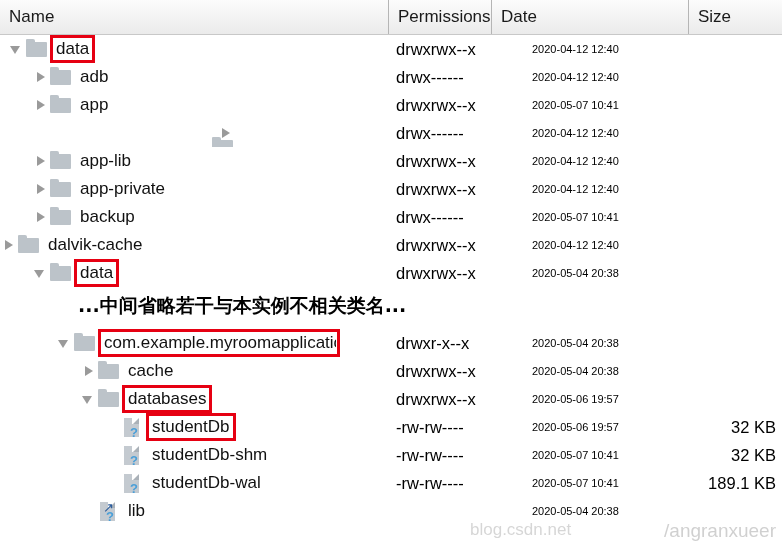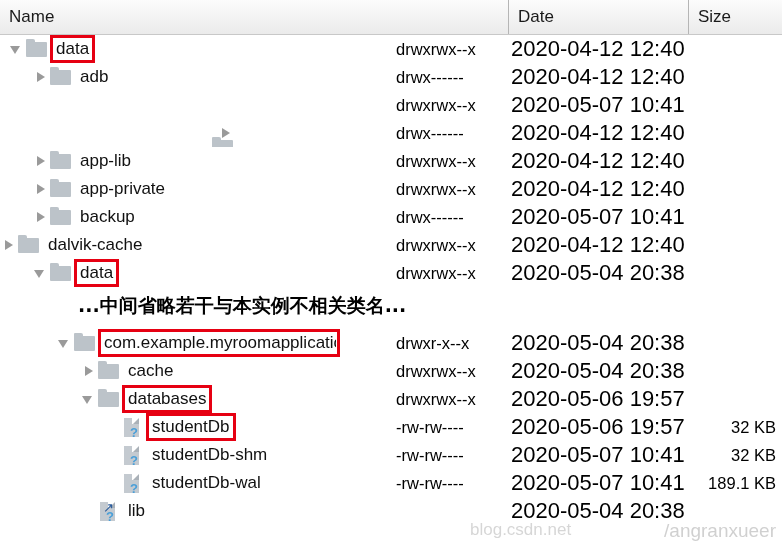--- a/index.html
+++ b/index.html
@@ -74,26 +74,26 @@
     left: 396px;
     top: 0;
     width: 110px;
     height: 28px;
     line-height: 28px;
     font-size: 16.5px;
     white-space: nowrap;
   }
   .cell-date {
     position: absolute;
-    left: 511px;
+    left: 532px;
     top: 0;
     width: 170px;
     height: 28px;
     line-height: 28px;
-    font-size: 22px;
+    font-size: 11px;
     white-space: nowrap;
   }
   .cell-size {
     position: absolute;
     left: 688px;
     top: 0;
     width: 88px;
     height: 28px;
     line-height: 28px;
     font-size: 16.5px;
@@ -253,21 +253,22 @@
     pointer-events: none;
   }
 </style>
 </head>
 <body>
 
 <div id="viewer">
 
   <div class="header-row">
     <div class="hcell" style="left:0px; width:388px;">Name</div>
-    <div class="hcell divided" style="left:508px; width:180px;">Date</div>
+    <div class="hcell divided" style="left:388px; width:120px;">Permissions</div>
+    <div class="hcell divided" style="left:491px; width:180px;">Date</div>
     <div class="hcell divided" style="left:688px; width:88px;">Size</div>
   </div>
 
   <div class="tree" id="tree">
       <div class="row">
         <div class="cell-name" style="padding-left: 8px;">
           <span class="twisty expanded"></span>
           <span class="icon">
             <span class="folder-ico"></span>
           </span>
@@ -283,20 +284,27 @@
           <span class="icon">
             <span class="folder-ico"></span>
           </span>
           <span class="label">adb</span>
         </div>
         <div class="cell-perm">drwx------</div>
         <div class="cell-date">2020-04-12 12:40</div>
         <div class="cell-size"></div>
       </div>
       <div class="row">
+        <div class="cell-name" style="padding-left: 32px;">
+          <span class="twisty collapsed"></span>
+          <span class="icon">
+            <span class="folder-ico"></span>
+          </span>
+          <span class="label">app</span>
+        </div>
         <div class="cell-perm">drwxrwx--x</div>
         <div class="cell-date">2020-05-07 10:41</div>
         <div class="cell-size"></div>
       </div>
       <div class="row">
         <div class="cell-name" style="padding-left: 32px; flex-direction: column;">
           <span class="twisty collapsed"></span>
           <span class="icon">
             <span class="folder-ico"></span>
           </span>

